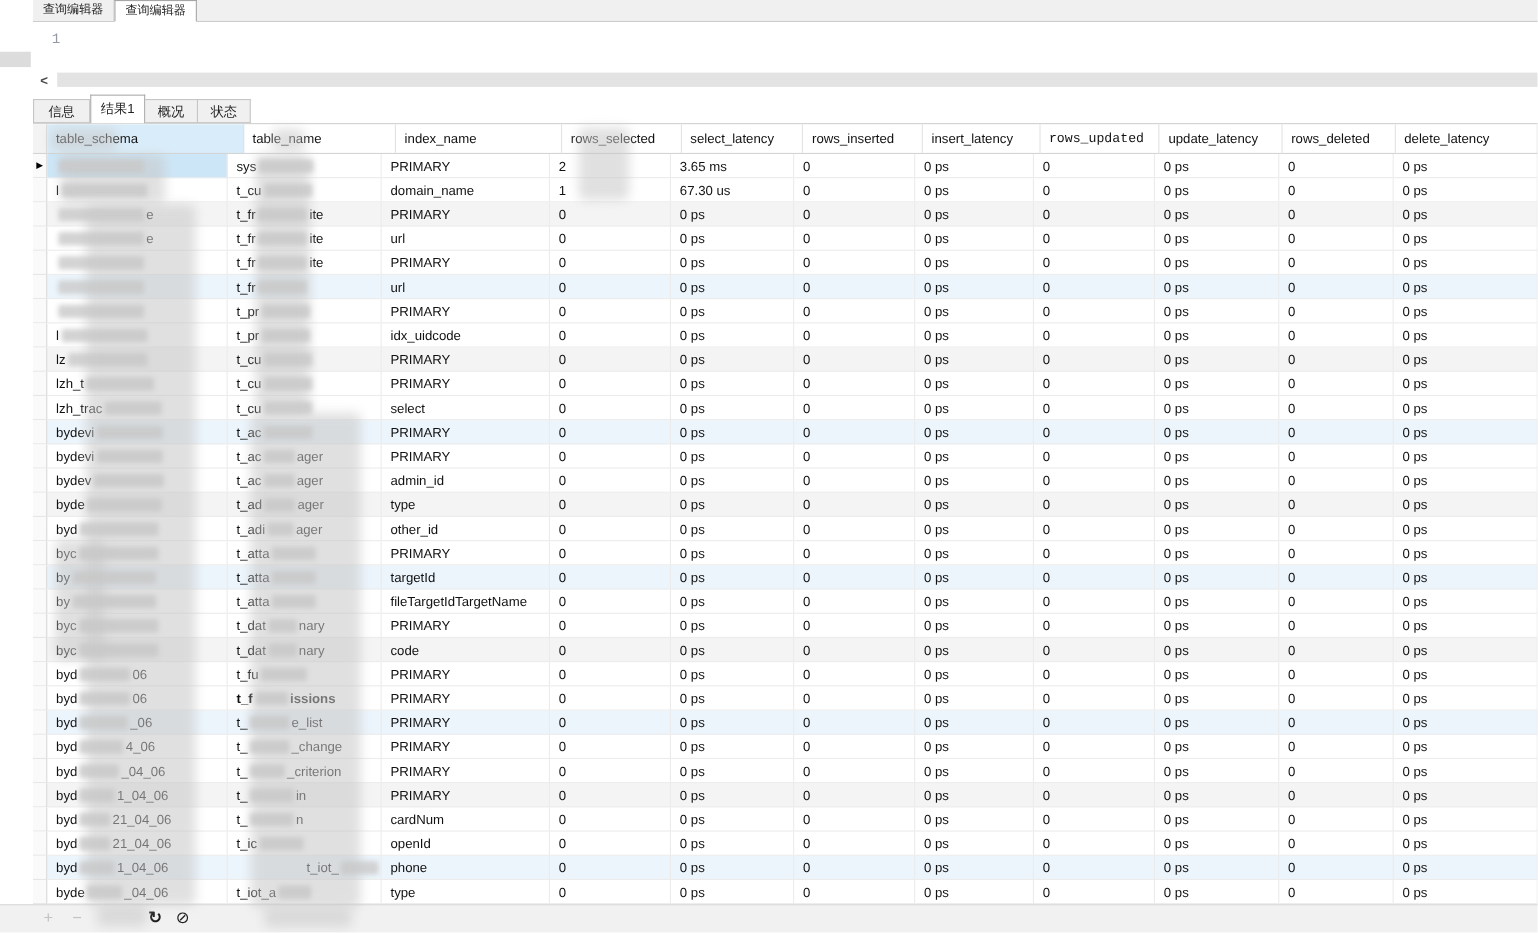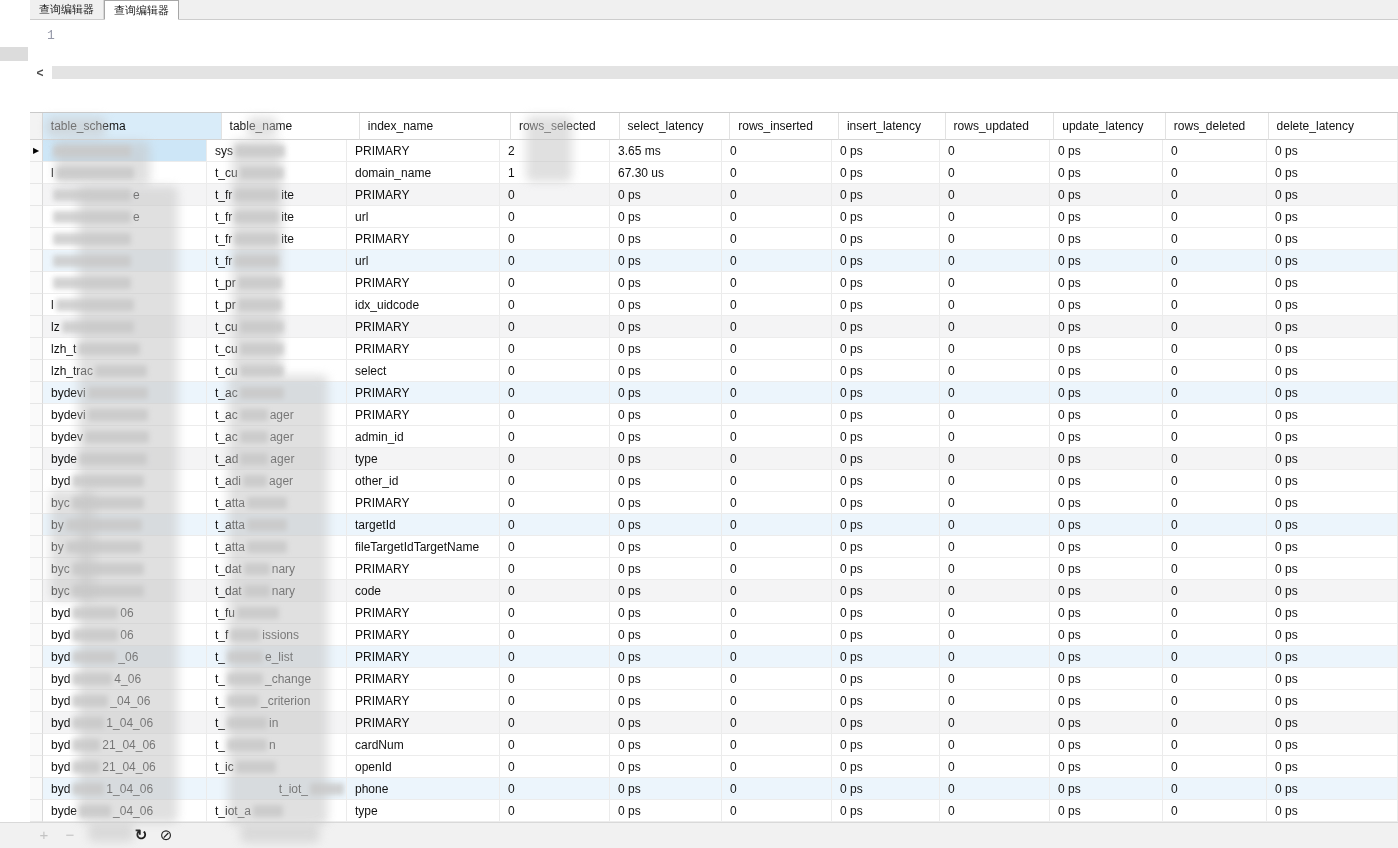--- a/index.html
+++ b/index.html
@@ -76,32 +76,38 @@
 
   <div class="sql-editor">
     <div class="line-no">1</div>
   </div>
 
   <div class="editor-scroll">
     <div class="chevron">&lt;</div>
     <div class="scroll-track"></div>
   </div>
 
+  <div class="result-tabbar" id="result-tabbar">
+      <div class="rtab" style="width: 52px;">信息</div>
+      <div class="rtab active" style="width: 50px;">结果1</div>
+      <div class="rtab" style="width: 48px;">概况</div>
+      <div class="rtab" style="width: 48px;">状态</div>
+    </div>
 
   <div class="grid" id="grid">
       <div class="g-header">
         <div class="hmarker" style="width: 13px;"></div>
         <div class="hcell sel" style="width: 181px;">table_schema</div>
         <div class="hcell" style="width: 140px;">table_name</div>
         <div class="hcell" style="width: 153px;">index_name</div>
         <div class="hcell" style="width: 110px;">rows_selected</div>
         <div class="hcell" style="width: 112px;">select_latency</div>
         <div class="hcell" style="width: 110px;">rows_inserted</div>
         <div class="hcell" style="width: 108px;">insert_latency</div>
-        <div class="hcell" style="width: 110px;">rows_updated</div>
+        <div class="hcell" style="width: 110px; font-family: Liberation Mono, monospace;">rows_updated</div>
         <div class="hcell" style="width: 113px;">update_latency</div>
         <div class="hcell" style="width: 104px;">rows_deleted</div>
         <div class="hcell" style="width: 131px;">delete_latency</div>
       </div>
       <div class="g-row">
         <div class="marker" style="width: 13px;">▶</div>
         <div class="cell sel-cell" style="width: 164px;"><span></span><span class="blob" style="width: 78px;"></span><span></span></div>
         <div class="cell" style="width: 140px;"><span>sys</span><span class="blob" style="width: 50px;"></span><span></span></div>
         <div class="cell" style="width: 153px;">PRIMARY</div>
         <div class="cell" style="width: 110px;">2</div>
@@ -403,21 +409,21 @@
         <div class="cell" style="width: 110px;">0</div>
         <div class="cell" style="width: 108px;">0 ps</div>
         <div class="cell" style="width: 110px;">0</div>
         <div class="cell" style="width: 113px;">0 ps</div>
         <div class="cell" style="width: 104px;">0</div>
         <div class="cell" style="width: 131px;">0 ps</div>
       </div>
       <div class="g-row">
         <div class="marker" style="width: 13px;"></div>
         <div class="cell" style="width: 164px;"><span>byd</span><span class="blob" style="width: 46px;"></span><span>06</span></div>
-        <div class="cell" style="width: 140px;"><span>t_f</span><span class="blob" style="width: 30px;"></span><span>issions</span></div>
+        <div class="cell" style="width: 140px; font-weight: bold;"><span>t_f</span><span class="blob" style="width: 30px;"></span><span>issions</span></div>
         <div class="cell" style="width: 153px;">PRIMARY</div>
         <div class="cell" style="width: 110px;">0</div>
         <div class="cell" style="width: 112px;">0 ps</div>
         <div class="cell" style="width: 110px;">0</div>
         <div class="cell" style="width: 108px;">0 ps</div>
         <div class="cell" style="width: 110px;">0</div>
         <div class="cell" style="width: 113px;">0 ps</div>
         <div class="cell" style="width: 104px;">0</div>
         <div class="cell" style="width: 131px;">0 ps</div>
       </div>

